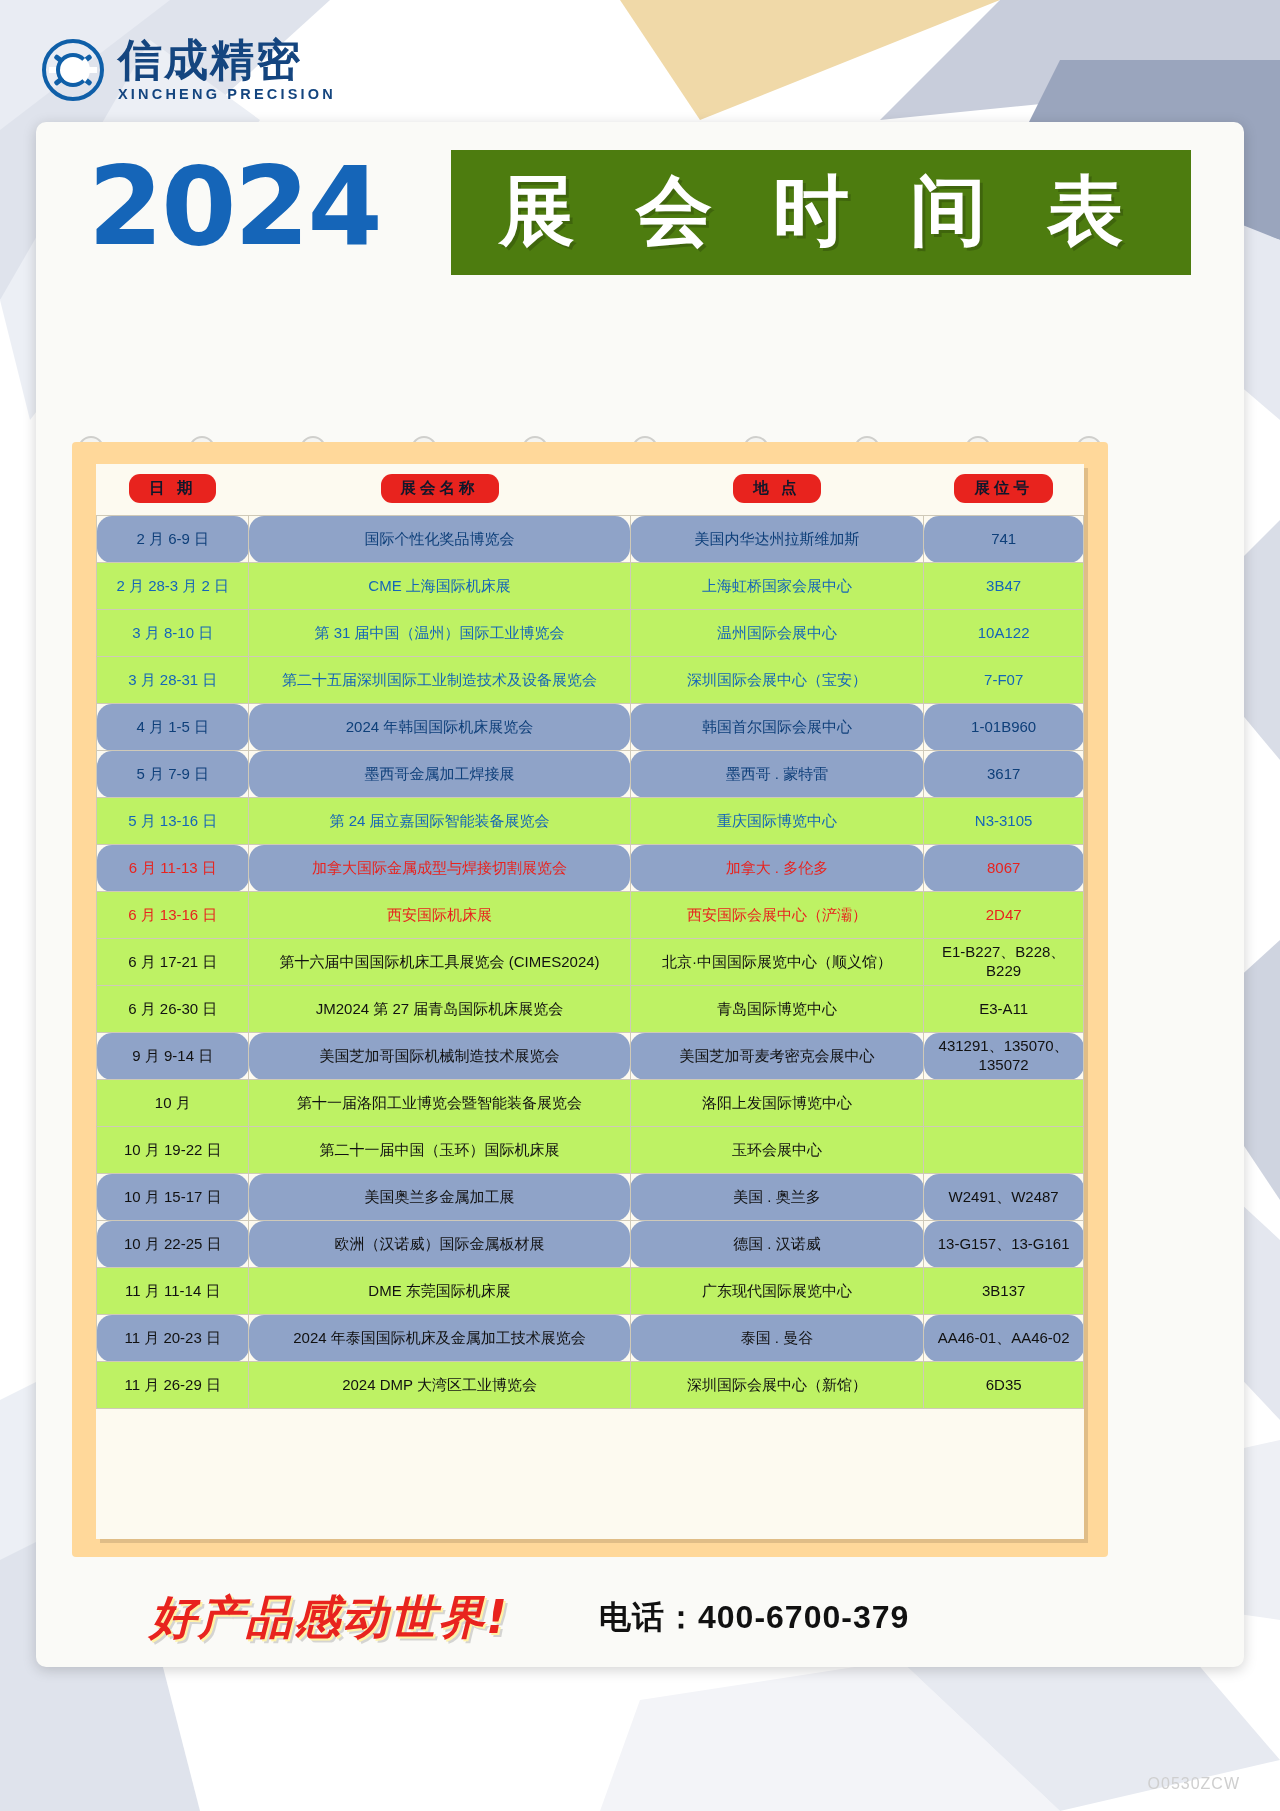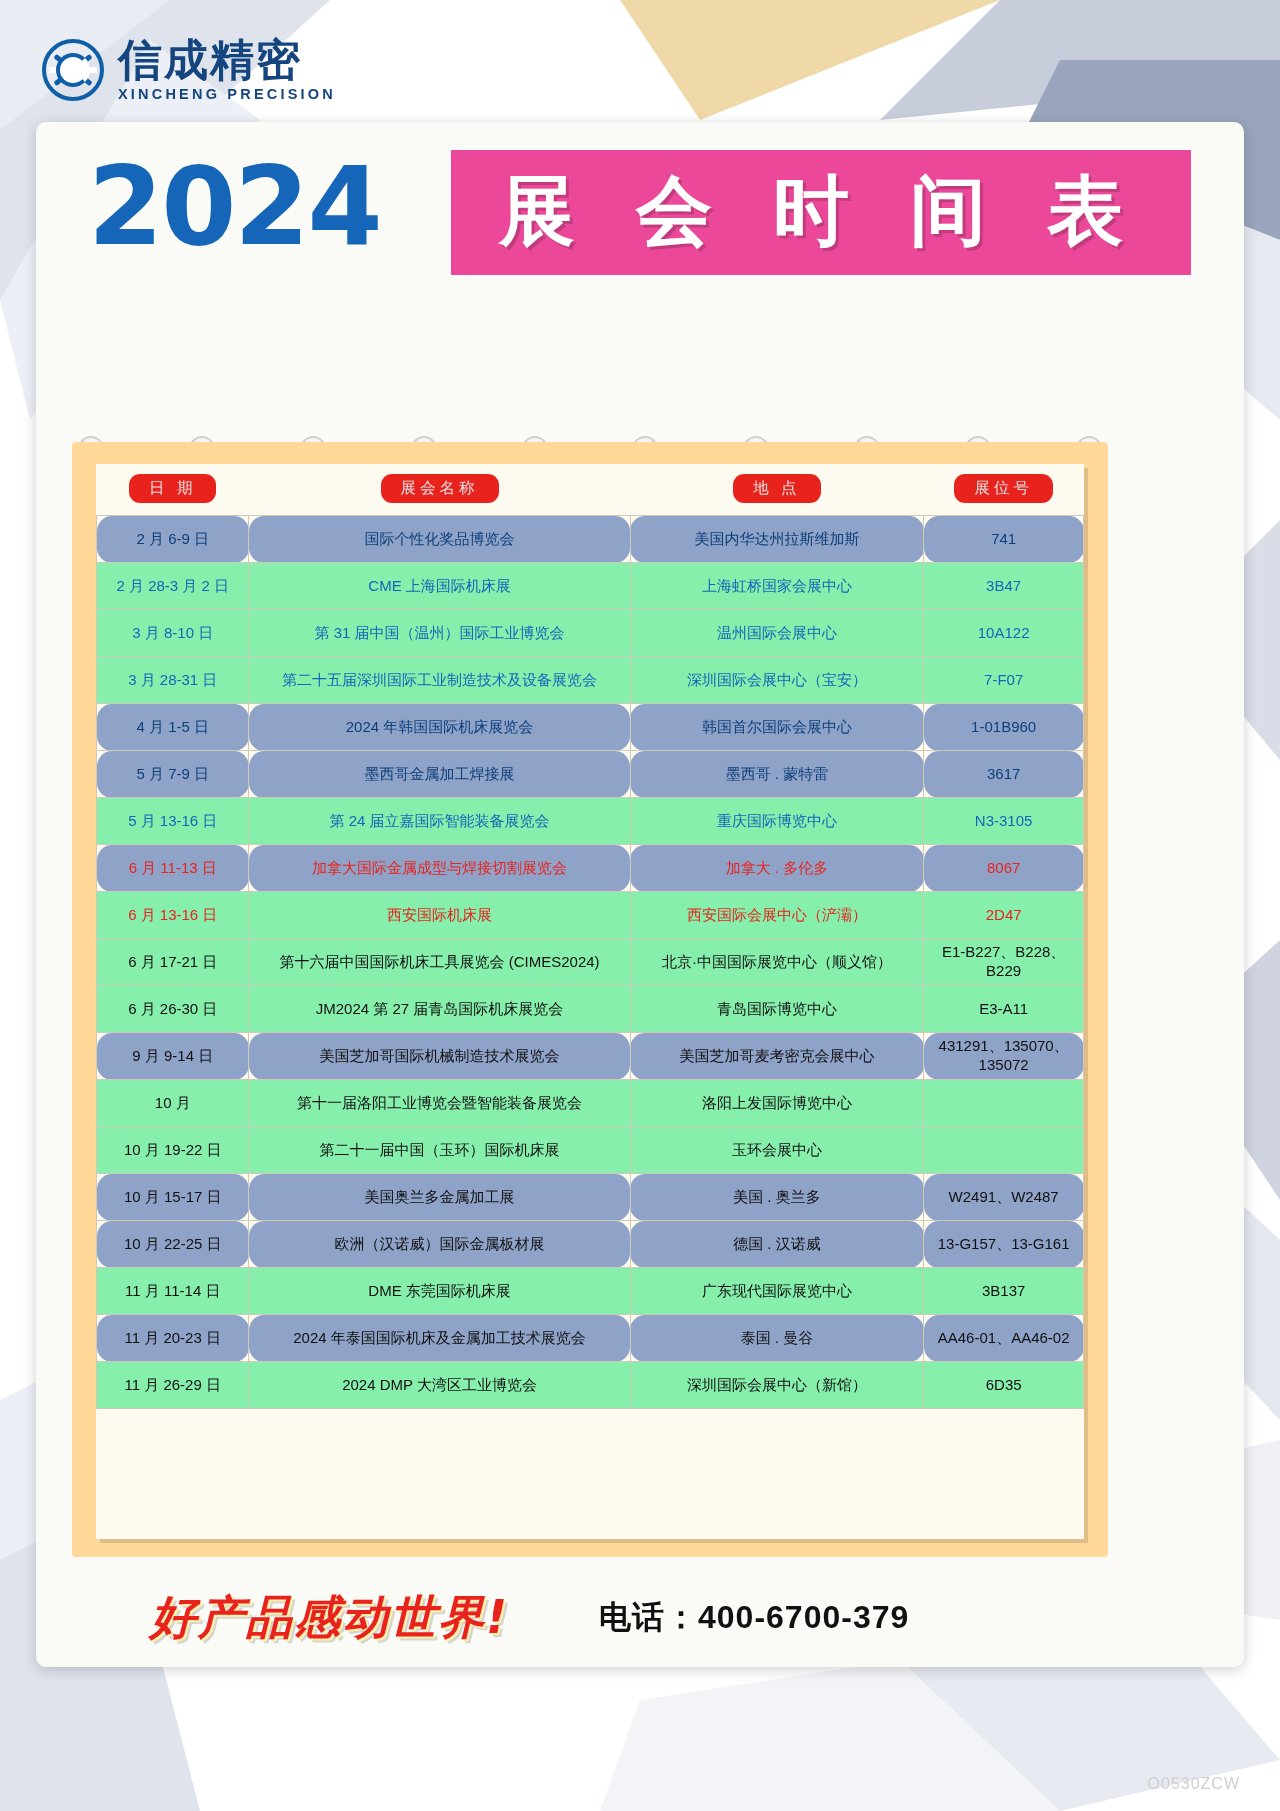--- a/index.html
+++ b/index.html
@@ -37,21 +37,21 @@
   }
   
   .head { position:relative; padding:24px 0 0 0; height:180px; }
   .year {
     position:absolute; left:52px; top:22px;
     font-size:108px; font-weight:bold; color:#1565b8; letter-spacing:-2px;
     font-family:"DejaVu Sans", sans-serif;
   }
   .title-band {
     position:absolute; left:415px; top:28px; width:740px; height:125px;
-    background:#ec4899; display:flex; align-items:center; justify-content:center;
+    background:#4d7c0f; display:flex; align-items:center; justify-content:center;
   }
   .title-band .t {
     font-size:76px; color:#fff; font-weight:bold; letter-spacing:20px;
     text-shadow:3px 3px 0 rgba(0,0,0,.18);
   }
   .legend {
     position:absolute; left:415px; top:155px; width:740px; height:26px;
     display:flex; align-items:center; font-size:13.5px; color:#333;
     background:linear-gradient(to right,#e9e9ee 0 190px,#fdfdf6 190px 400px,#e9e9ee 400px 100%);
   }
@@ -77,29 +77,29 @@
     position:absolute; left:36px; top:320px; width:1036px; height:1115px;
     background:#ffd89a; border-radius:4px;
   }
   .sheet-inner { position:absolute; left:24px; top:22px; right:24px; bottom:18px; background:#fdfaf0;
     box-shadow:4px 4px 0 rgba(0,0,0,.12);}
 
   table { border-collapse:collapse; width:100%; table-layout:fixed; }
   col.c-date{width:148px;} col.c-name{width:370px;} col.c-loc{width:285px;} col.c-booth{width:155px;}
   thead th { padding:10px 0 12px; }
   .pill {
-    display:inline-block; background:#e8231e; color:#e5e5e5; font-size:15.5px; font-weight:normal;
+    display:inline-block; background:#e8231e; color:#0f172a; font-size:15.5px; font-weight:bold;
     padding:4px 20px; border-radius:11px; letter-spacing:4px;
   }
   tbody td {
     border:1px solid #cfc9b8; font-size:15px; text-align:center;
     height:47px; padding:3px 6px; line-height:1.25; color:#1565b8;
   }
   tr.foreign td { background:#8fa3c8; color:#0e3f79;border-radius:15px; }
-  tr.domestic td { background:#86efac; color:#1565b8; }
+  tr.domestic td { background:#bef264; color:#1565b8; }
   tr.upcoming td { color:#e8231e; }
   tr.notyet td { color:#111; }
 
   
   .footer { position:absolute; left:36px; top:1448px; width:1036px; height:96px; display:flex; align-items:center; }
   .slogan {
     font-size:46px; font-weight:bold; color:#e8231e; font-style:italic;
     letter-spacing:2px; margin-left:78px;
     text-shadow:2px 2px 0 #fff2a8, 4px 4px 0 rgba(0,0,0,.15);
     font-family:"DejaVu Sans", sans-serif;

